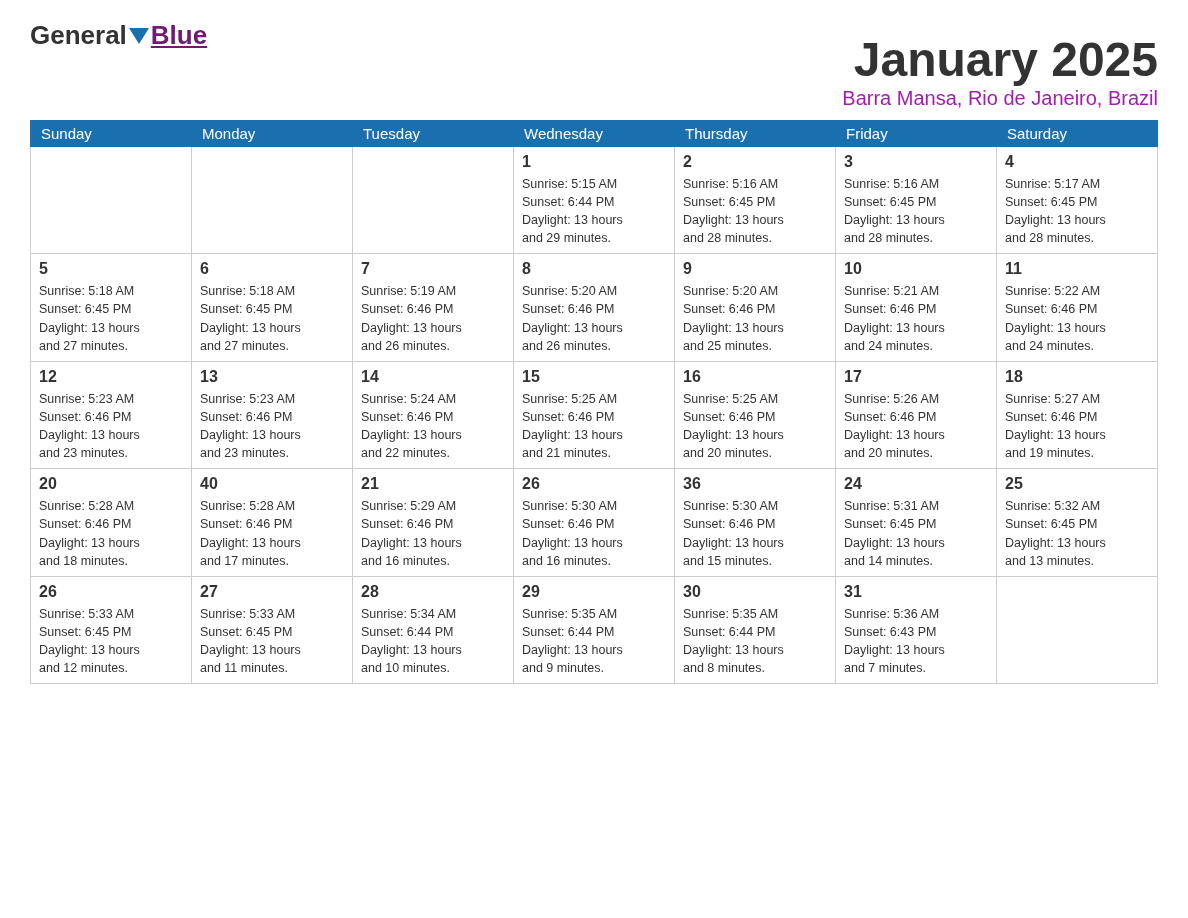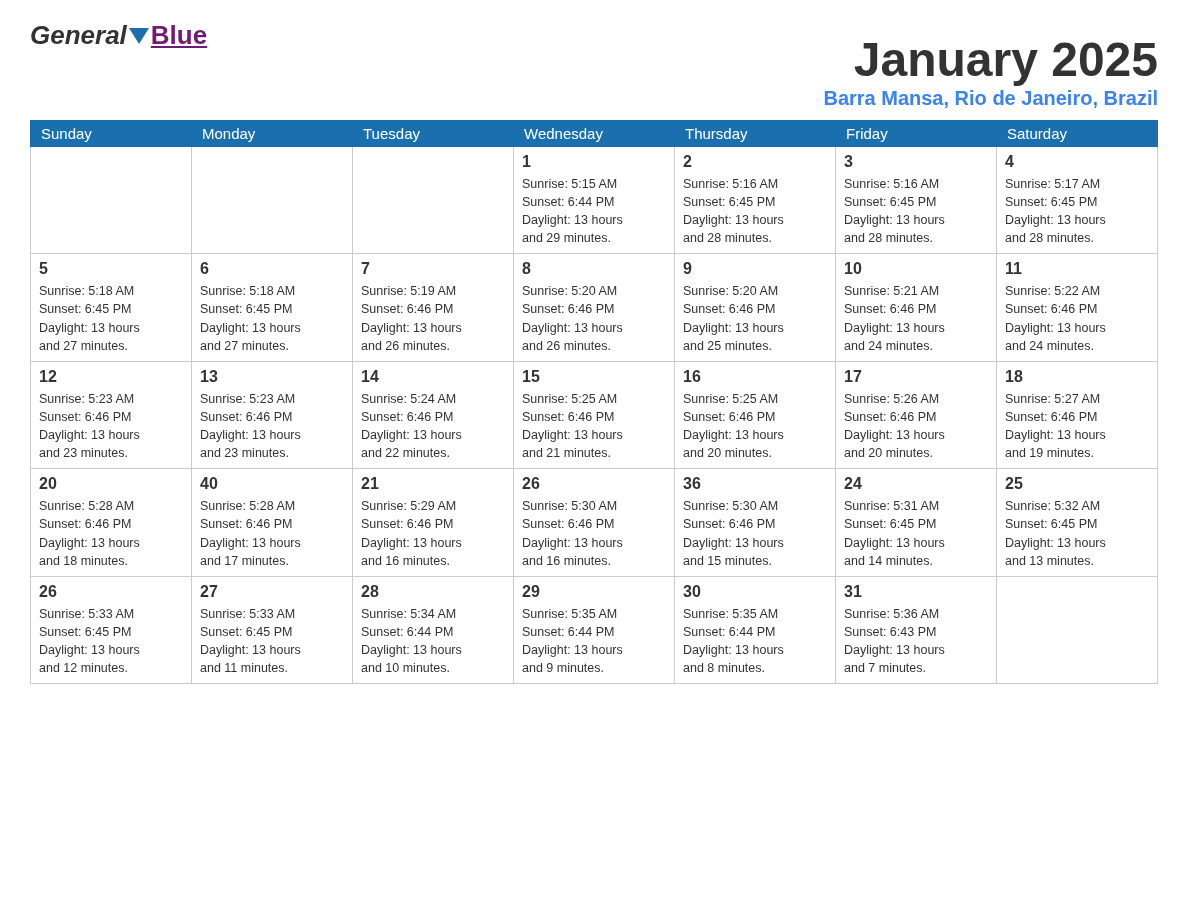--- a/index.html
+++ b/index.html
@@ -21,21 +21,21 @@
       flex-direction: column;
       align-items: flex-start;
     }
     .logo-text {
       display: flex;
       align-items: center;
       font-size: 26px;
       font-weight: bold;
       color: #333;
     }
-    .logo-general { color: #333; font-style: italic; }
+    .logo-general { color: #333; }
     .logo-blue { color: #701a75; text-decoration: underline; }
     .logo-triangle {
       width: 0;
       height: 0;
       border-left: 10px solid transparent;
       border-right: 10px solid transparent;
       border-top: 16px solid #1a6faf;
       margin-left: 2px;
       margin-right: 2px;
       display: inline-block;
@@ -45,22 +45,22 @@
     }
     .month-title {
       font-size: 48px;
       font-weight: bold;
       color: #333;
       line-height: 1.1;
       margin-top: 14px;
     }
     .location-title {
       font-size: 20px;
-      color: #3b82f6;
-      font-weight: bold;
+      color: #a21caf;
+      font-weight: normal;
     }
     .calendar-table {
       width: 100%;
       border-collapse: collapse;
       margin-top: 5px;
     }
     .calendar-table th {
       background-color: #1a6faf;
       color: #fff;
       padding: 4px 10px;

